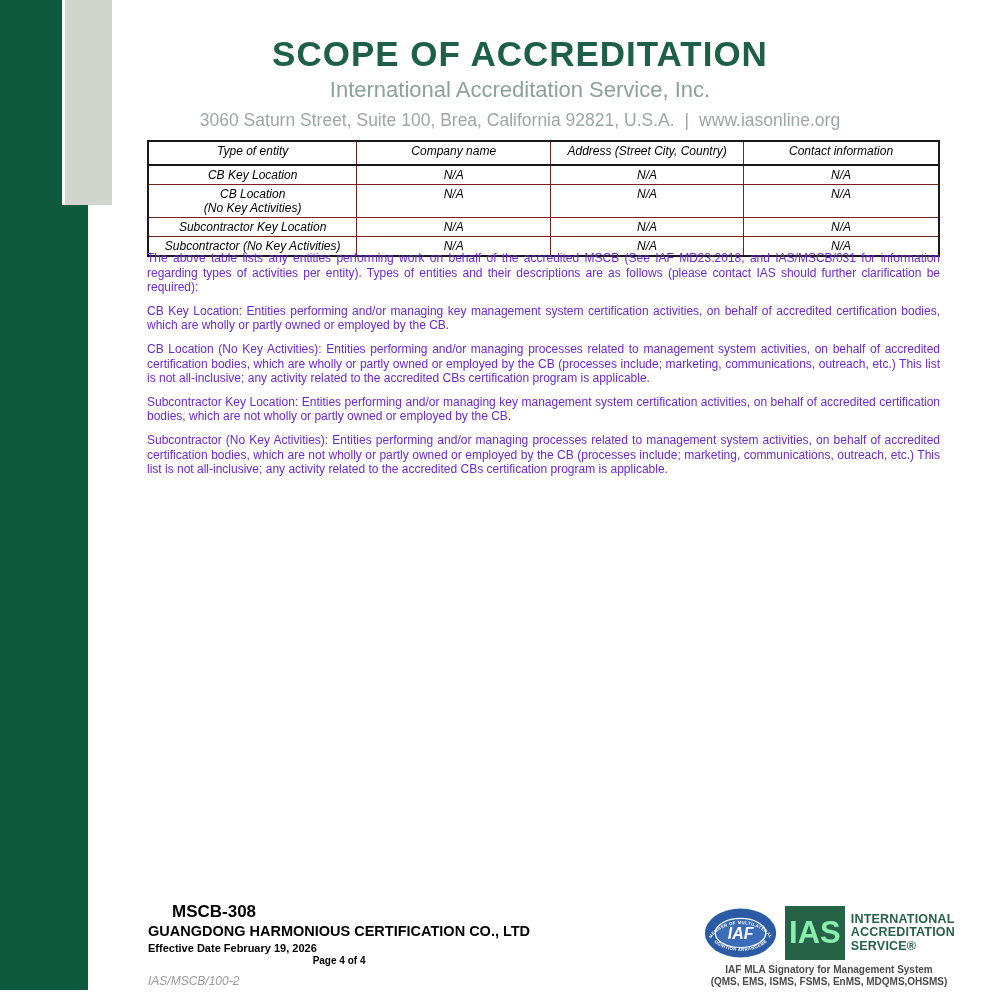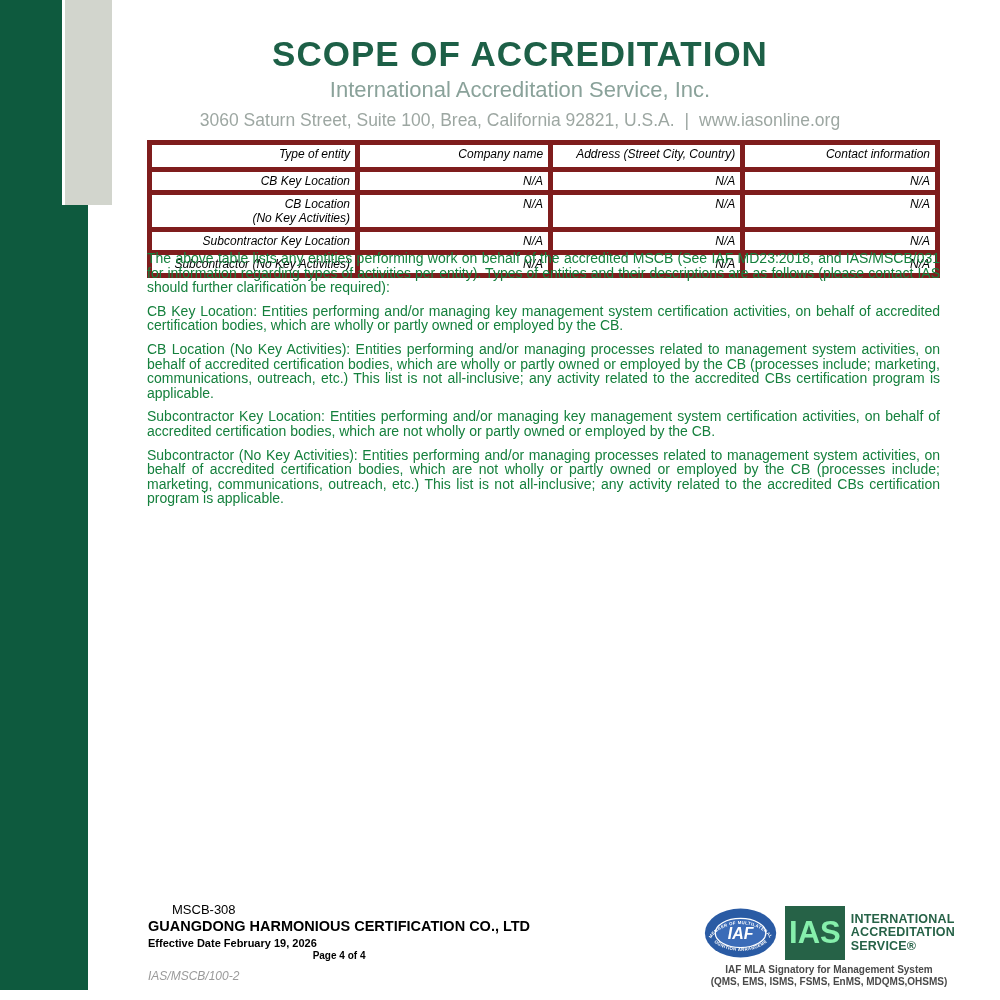--- a/index.html
+++ b/index.html
@@ -19,38 +19,38 @@
   .subtitle { font-size:22px; color:#8aa29a; margin-top:3px; }
   .addr     { font-size:17.5px; color:#9da7a2; margin-top:7px; }
   .addr .sep { margin:0 10px; }
   .addr .website { color:#9da7a2; text-decoration:none; cursor:pointer; }
 
   
   .acc-table { position:absolute; left:147px; top:140px; width:793px;
                border-collapse:collapse; font-style:italic; font-size:12px; color:#000;
                table-layout:fixed; }
   .acc-table th, .acc-table td {
-    border:5px solid #7f1d1d; text-align:right; vertical-align:top;
+    border:1px solid #7f1d1d; text-align:center; vertical-align:top;
     padding:2px 5px; font-weight:normal; white-space:pre-line; overflow:hidden;
   }
   .acc-table { border:2px solid #1a1a1a; }
   .acc-table thead th { border-bottom:2px solid #1a1a1a; height:18px; }
   .acc-table tr.r1 td { height:14px; }
   .acc-table tr.r2 td { height:24px; }
   .acc-table tr.r3 td { height:13px;margin-left:17px; }
   .acc-table tr.r4 td { height:13px; }
 
   
   .body-text { position:absolute; left:147px; top:251px; width:793px;
-               font-size:14px; line-height:14.6px; text-align:justify; color:#15803d; }
+               font-size:12px; line-height:14.6px; text-align:justify; color:#6d28d9; }
   .body-text p { margin:0 0 9px 0; }
 
   
   .footer-left { position:absolute; left:148px; top:902px; color:#000; }
-  .f-mscb    { font-size:13px;   font-weight:normal;padding-left:24px; }
+  .f-mscb    { font-size:17px;   font-weight:bold;padding-left:24px; }
   .f-company { font-size:14.5px; font-weight:bold; margin-top:1px; }
   .f-date    { font-size:11px;   font-weight:bold; margin-top:3px; }
   .f-page    { font-size:10px; font-weight:bold; margin-top:1px;text-align:center; }
   .f-doc     { font-size:12px; font-style:italic; color:#9a9a9a; margin-top:8px; }
 
   
   .logos { position:absolute; left:703px; top:906px; width:252px; }
   .logo-row { display:flex; align-items:center; }
   .iaf-svg { display:block; }
   .ias-box { width:62px; height:54px; background:#266247; color:#86efac; margin-left:7px;

